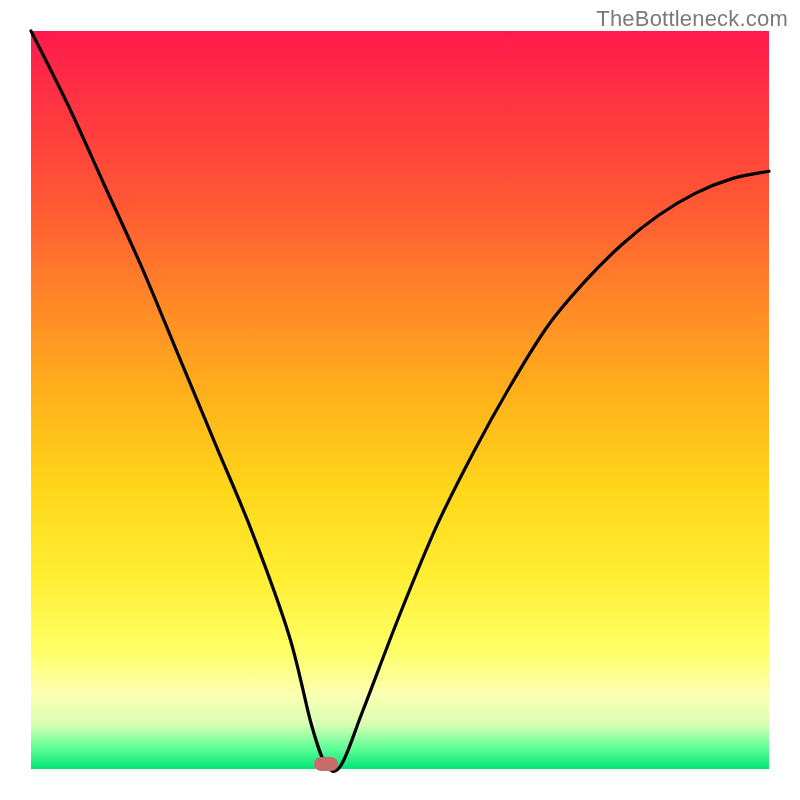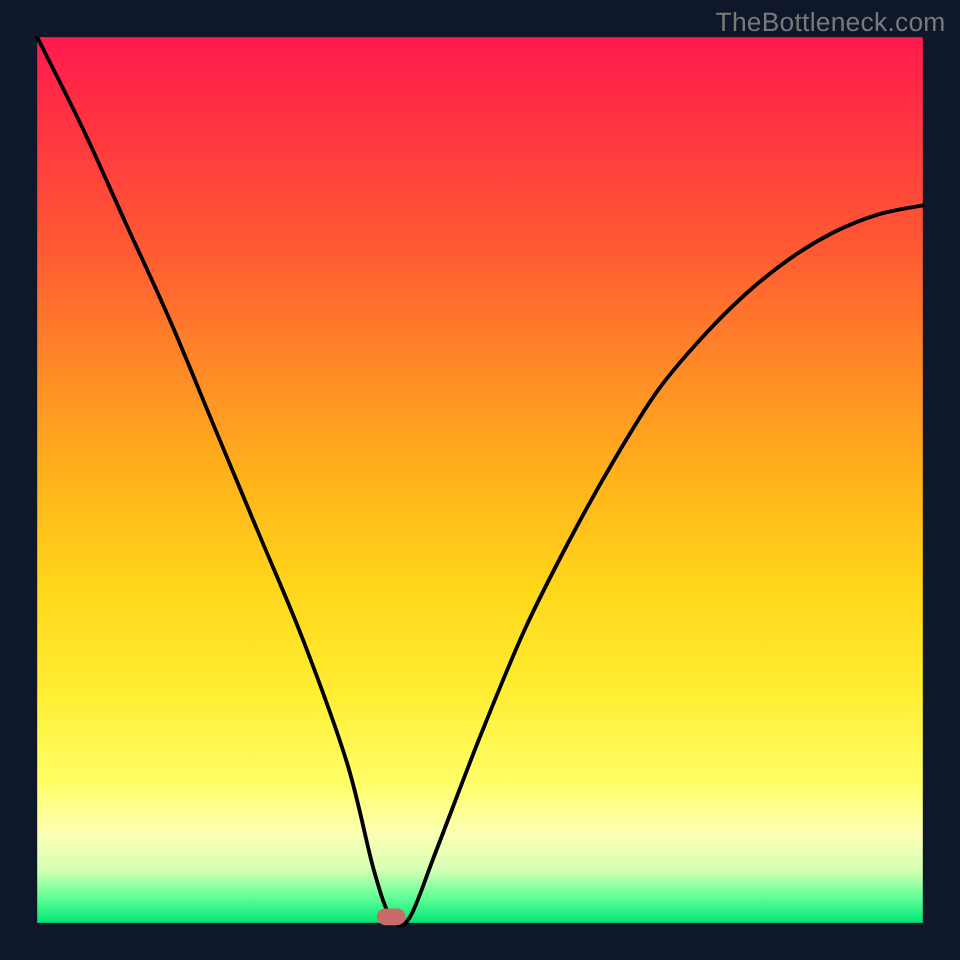--- a/index.html
+++ b/index.html
@@ -8,21 +8,21 @@
     width: 800px;
     height: 800px;
     overflow: hidden;
     background: #000;
     font-family: Arial, Helvetica, sans-serif;
   }
   .frame {
     position: relative;
     width: 800px;
     height: 800px;
-    background: #0f172a;
+    background: #ffffff;
   }
   .plot-area {
     position: absolute;
     left: 31px;
     top: 31px;
     width: 738px;
     height: 738px;
     background: linear-gradient(to bottom,
       #ff1a4d 0%,
       #ff3a3f 12%,

